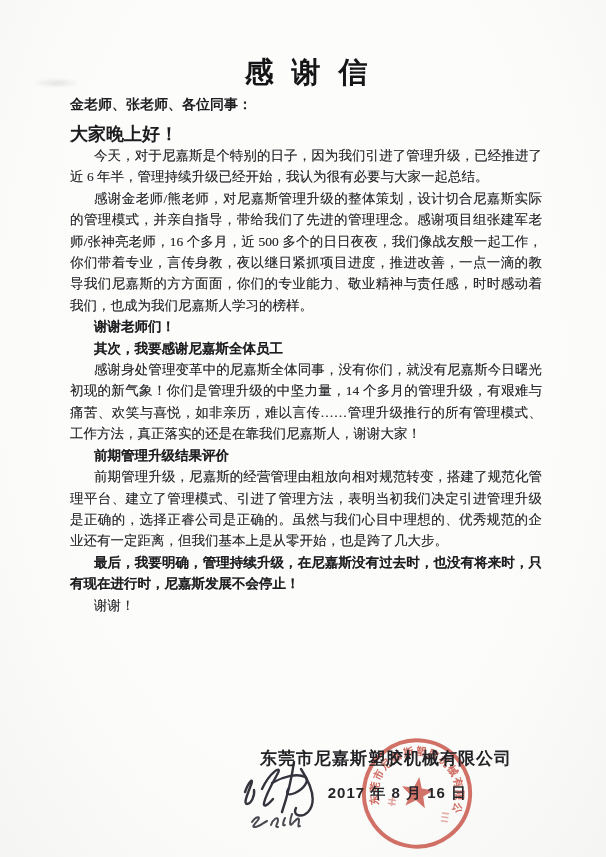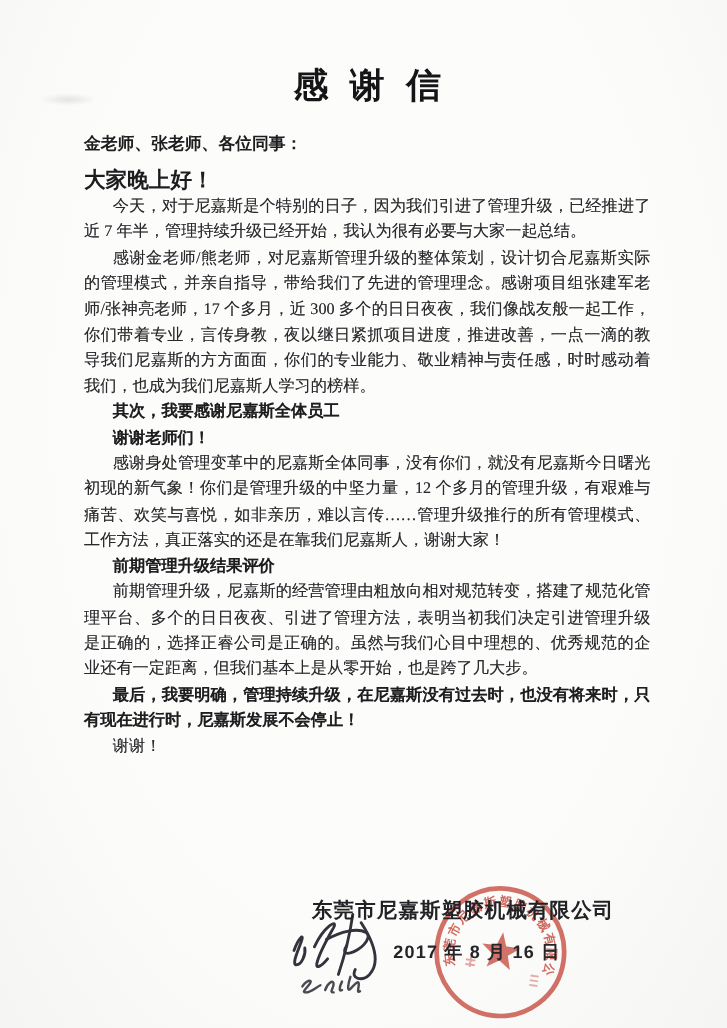--- a/index.html
+++ b/index.html
@@ -19,21 +19,21 @@
   .title{
     text-align:center;
     font-family:"Liberation Sans","DejaVu Sans",sans-serif;
     font-weight:bold;
     font-size:29px;line-height:36px;
     letter-spacing:0.62em;
     text-indent:0.62em; 
     color:#151517;
   }
   .salutation{
-    margin-top:20px;
+    margin-top:4px;
     font-weight:bold;font-size:14px;line-height:21px;color:#1d1d20;
   }
   .greeting{
     margin-top:9px;
     font-weight:bold;font-size:18px;line-height:21px;color:#1d1d20;
   }
   .body-text p{
     margin:0;
     font-size:13.5px;
     line-height:21.4px;
@@ -80,27 +80,27 @@
 
   <div class="smudge"></div>
 
   <div class="content">
     <div class="title">感谢信</div>
 
     <div class="salutation">金老师、张老师、各位同事：</div>
     <div class="greeting">大家晚上好！</div>
 
     <div class="body-text">
-      <p>今天，对于尼嘉斯是个特别的日子，因为我们引进了管理升级，已经推进了近 7 年半，管理持续升级已经开始，我认为很有必要与大家一起总结。</p>
-      <p>感谢金老师/熊老师，对尼嘉斯管理升级的整体策划，设计切合尼嘉斯实际的管理模式，并亲自指导，带给我们了先进的管理理念。感谢项目组张建军老师/张神亮老师，17 个多月，近 300 多个的日日夜夜，我们像战友般一起工作，你们带着专业，言传身教，夜以继日紧抓项目进度，推进改善，一点一滴的教导我们尼嘉斯的方方面面，你们的专业能力、敬业精神与责任感，时时感动着我们，也成为我们尼嘉斯人学习的榜样。</p>
+      <p>今天，对于尼嘉斯是个特别的日子，因为我们引进了管理升级，已经推进了近 6 年半，管理持续升级已经开始，我认为很有必要与大家一起总结。</p>
+      <p>感谢金老师/熊老师，对尼嘉斯管理升级的整体策划，设计切合尼嘉斯实际的管理模式，并亲自指导，带给我们了先进的管理理念。感谢项目组张建军老师/张神亮老师，16 个多月，近 500 多个的日日夜夜，我们像战友般一起工作，你们带着专业，言传身教，夜以继日紧抓项目进度，推进改善，一点一滴的教导我们尼嘉斯的方方面面，你们的专业能力、敬业精神与责任感，时时感动着我们，也成为我们尼嘉斯人学习的榜样。</p>
+      <p class="bold">谢谢老师们！</p>
       <p class="bold">其次，我要感谢尼嘉斯全体员工</p>
-      <p class="bold">谢谢老师们！</p>
-      <p>感谢身处管理变革中的尼嘉斯全体同事，没有你们，就没有尼嘉斯今日曙光初现的新气象！你们是管理升级的中坚力量，12 个多月的管理升级，有艰难与痛苦、欢笑与喜悦，如非亲历，难以言传……管理升级推行的所有管理模式、工作方法，真正落实的还是在靠我们尼嘉斯人，谢谢大家！</p>
+      <p>感谢身处管理变革中的尼嘉斯全体同事，没有你们，就没有尼嘉斯今日曙光初现的新气象！你们是管理升级的中坚力量，14 个多月的管理升级，有艰难与痛苦、欢笑与喜悦，如非亲历，难以言传……管理升级推行的所有管理模式、工作方法，真正落实的还是在靠我们尼嘉斯人，谢谢大家！</p>
       <p class="bold">前期管理升级结果评价</p>
-      <p>前期管理升级，尼嘉斯的经营管理由粗放向相对规范转变，搭建了规范化管理平台、多个的日日夜夜、引进了管理方法，表明当初我们决定引进管理升级是正确的，选择正睿公司是正确的。虽然与我们心目中理想的、优秀规范的企业还有一定距离，但我们基本上是从零开始，也是跨了几大步。</p>
+      <p>前期管理升级，尼嘉斯的经营管理由粗放向相对规范转变，搭建了规范化管理平台、建立了管理模式、引进了管理方法，表明当初我们决定引进管理升级是正确的，选择正睿公司是正确的。虽然与我们心目中理想的、优秀规范的企业还有一定距离，但我们基本上是从零开始，也是跨了几大步。</p>
       <p class="bold">最后，我要明确，管理持续升级，在尼嘉斯没有过去时，也没有将来时，只有现在进行时，尼嘉斯发展不会停止！</p>
       <p>谢谢！</p>
     </div>
   </div>
 
   <svg class="stamp" viewBox="0 0 120 120">
     <g fill="none" stroke="#c43a2c" opacity="0.82">
       <circle cx="60" cy="60" r="54" stroke-width="4"></circle>
     </g>
     <polygon points="60,43 64.11,54.34 76.17,54.75 66.66,62.16 70,73.75 60,67 50,73.75 53.34,62.16 43.83,54.75 55.89,54.34" fill="#c43a2c" opacity="0.8"></polygon>

